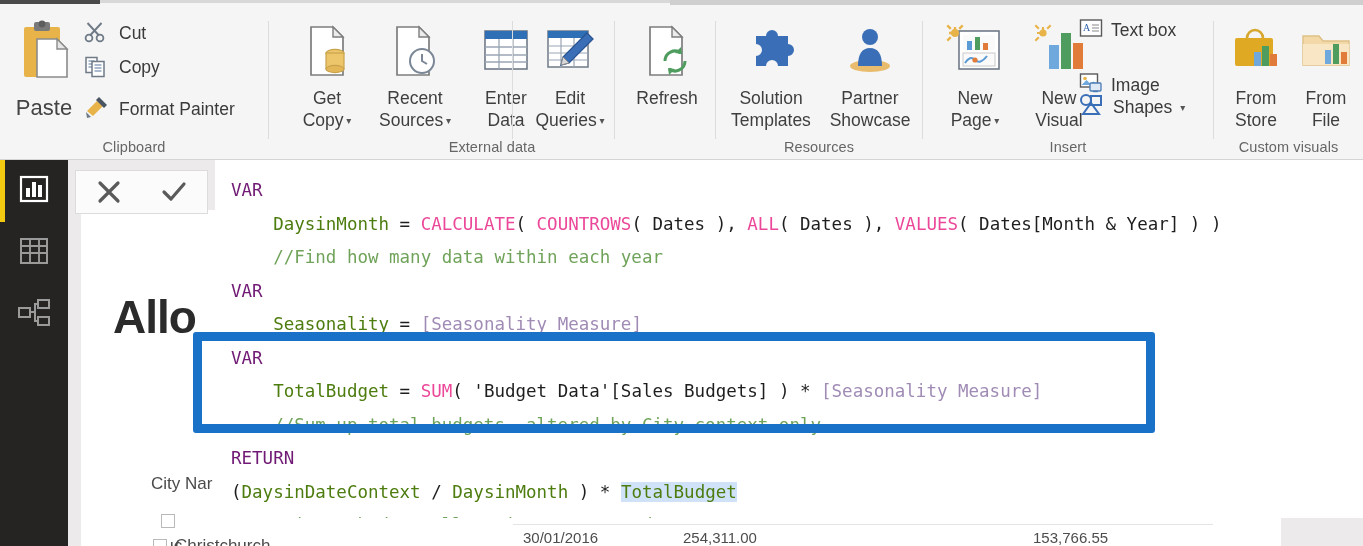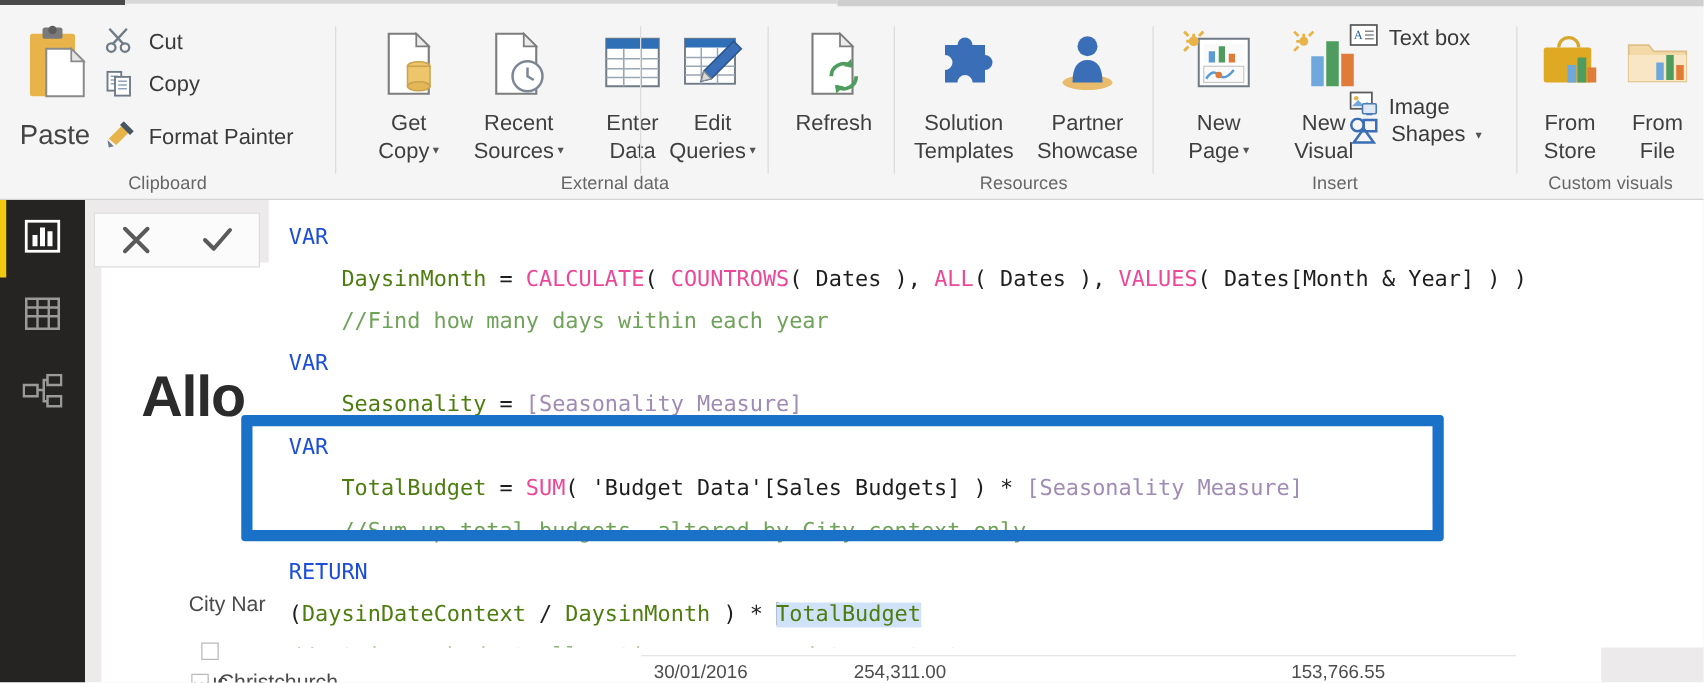--- a/index.html
+++ b/index.html
@@ -161,21 +161,21 @@
     overflow: hidden;
   }
   .dax-line {
     font-family: "DejaVu Sans Mono", monospace;
     font-size: 17.5px;
     line-height: 33.5px;
     white-space: pre;
     padding-left: 16px;
     color: #1a1a1a;
   }
-  .kw   { color: #1d4ed8; text-align: center; }       
+  .kw   { color: #701a75; text-align: center; }       
   .fn   { color: #ec4899; }       
   .var  { color: #4d7c0f; }       
   .cmt  { color: #70a35a; }       
   .msr  { color: #a08bb5; }       
   .pln  { color: #1e1e1e; }
   .sel  { background: #cfe2f7; }
   .caret-bar {
     display: inline-block; width: 2px; height: 18px; background: #222;
     vertical-align: -3px; margin-right: -2px;
   }
@@ -538,21 +538,21 @@
     <div class="fx-btn">
       <svg width="28" height="26" viewBox="0 0 28 26">
         <path d="M4 13 L11 20 L24 5" stroke="#5a5a5a" stroke-width="3.2" fill="none" stroke-linecap="round" stroke-linejoin="round"></path>
       </svg>
     </div>
   </div>
 
   <div class="dax-editor" id="dax-editor">
       <div class="dax-line"><span class="kw">VAR</span></div>
       <div class="dax-line"><span class="pln">    </span><span class="var">DaysinMonth</span><span class="pln"> = </span><span class="fn">CALCULATE</span><span class="pln">( </span><span class="fn">COUNTROWS</span><span class="pln">( Dates ), </span><span class="fn">ALL</span><span class="pln">( Dates ), </span><span class="fn">VALUES</span><span class="pln">( Dates[Month &amp; Year] ) )</span></div>
-      <div class="dax-line"><span class="cmt">    //Find how many days within each year</span></div>
+      <div class="dax-line"><span class="cmt">    //Find how many data within each year</span></div>
       <div class="dax-line"><span class="kw">VAR</span></div>
       <div class="dax-line"><span class="pln">    </span><span class="var">Seasonality</span><span class="pln"> = </span><span class="msr">[Seasonality Measure]</span></div>
       <div class="dax-line"><span class="kw">VAR</span></div>
       <div class="dax-line"><span class="pln">    </span><span class="var">TotalBudget</span><span class="pln"> = </span><span class="fn">SUM</span><span class="pln">( 'Budget Data'[Sales Budgets] ) * </span><span class="msr">[Seasonality Measure]</span></div>
       <div class="dax-line"><span class="cmt">    //Sum up total budgets, altered by City context only</span></div>
       <div class="dax-line"><span class="kw">RETURN</span></div>
       <div class="dax-line"><span class="pln">(</span><span class="var">DaysinDateContext</span><span class="pln"> / </span><span class="var">DaysinMonth</span><span class="pln"> ) * </span><span class="caret-bar"></span><span class="var sel">TotalBudget</span></div>
       <div class="dax-line"><span class="cmt">//retrieves budget allocation over any date context</span></div>
     </div>
 

